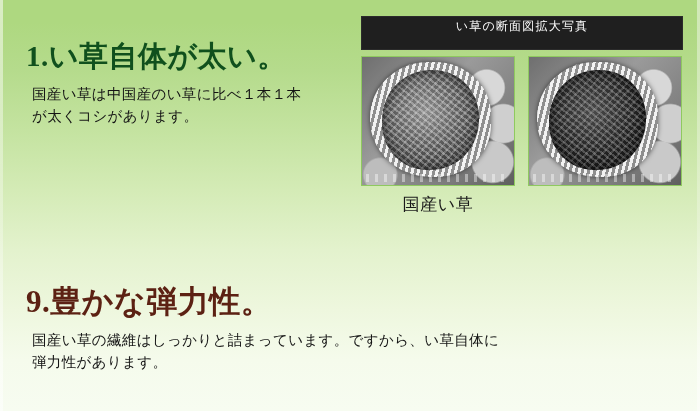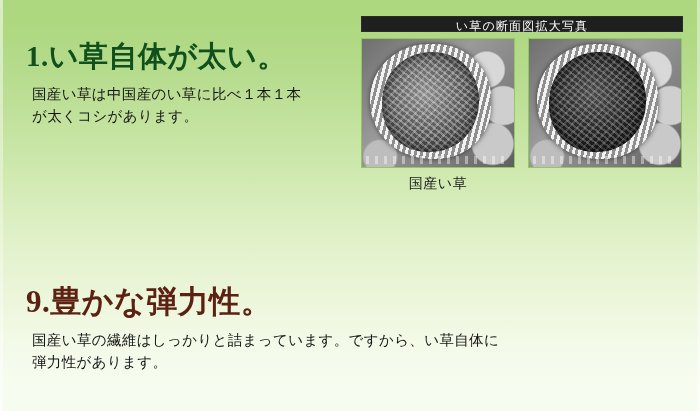--- a/index.html
+++ b/index.html
@@ -96,21 +96,21 @@
 
   
   #photo-panel {
     position: absolute;
     left: 361px;
     top: 16px;
     width: 322px;
   }
 
   #photo-header {
-    height: 16px;
+    height: 34px;
     background: #1f1f1f;
     color: #ffffff;
     font-size: 12px;
     line-height: 19px;
     text-align: center;
     letter-spacing: 1.2px;
     font-family: "Liberation Sans", "DejaVu Sans", sans-serif;
     border: 1px solid #2b2b2b;
     box-sizing: border-box;
   }
@@ -181,21 +181,21 @@
     left: 4px; bottom: 3px;
     width: 92%; height: 8px;
     background: repeating-linear-gradient(90deg,
       rgba(255,255,255,.75) 0 3px, rgba(0,0,0,0) 3px 9px);
     opacity: .55;
   }
 
   .photo-caption {
     margin-top: 7px;
     text-align: center;
-    font-size: 14px;
+    font-size: 17px;
     color: #1a1a1a;
     letter-spacing: 0.6px;
     font-family: "Liberation Serif", "DejaVu Serif", serif;
   }
 </style>
 </head>
 <body>
 
 <div id="poster">
 

